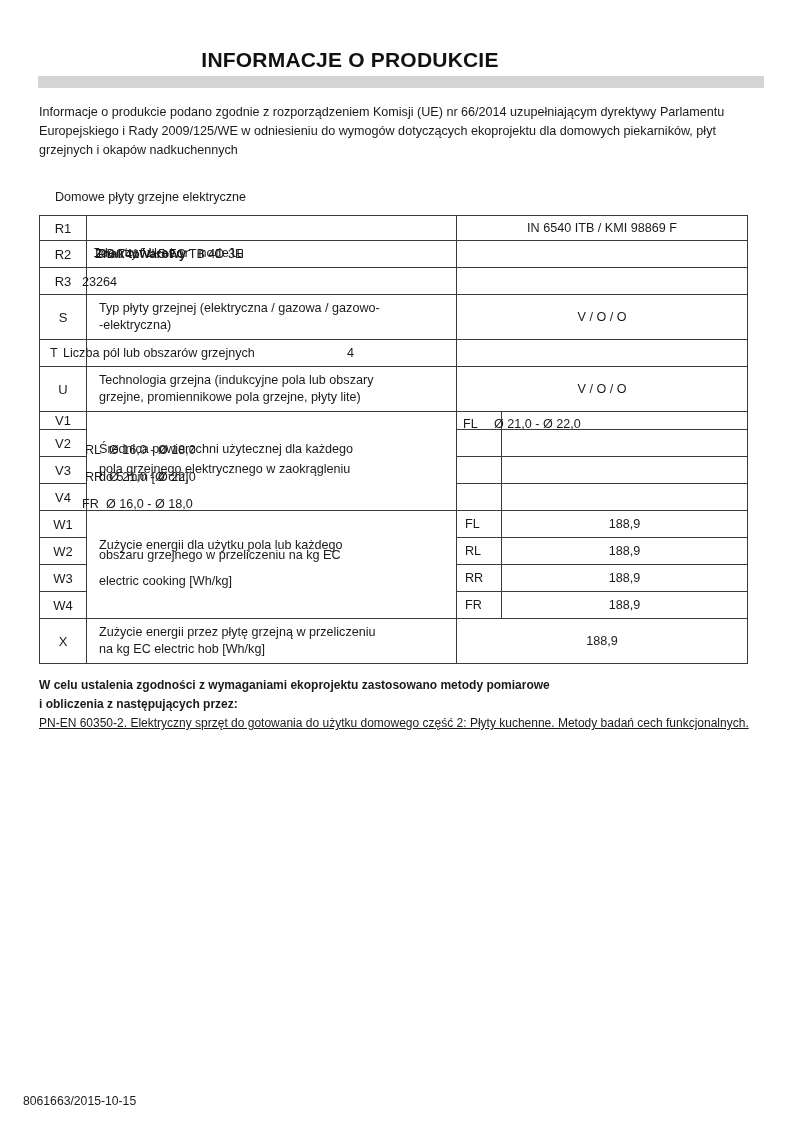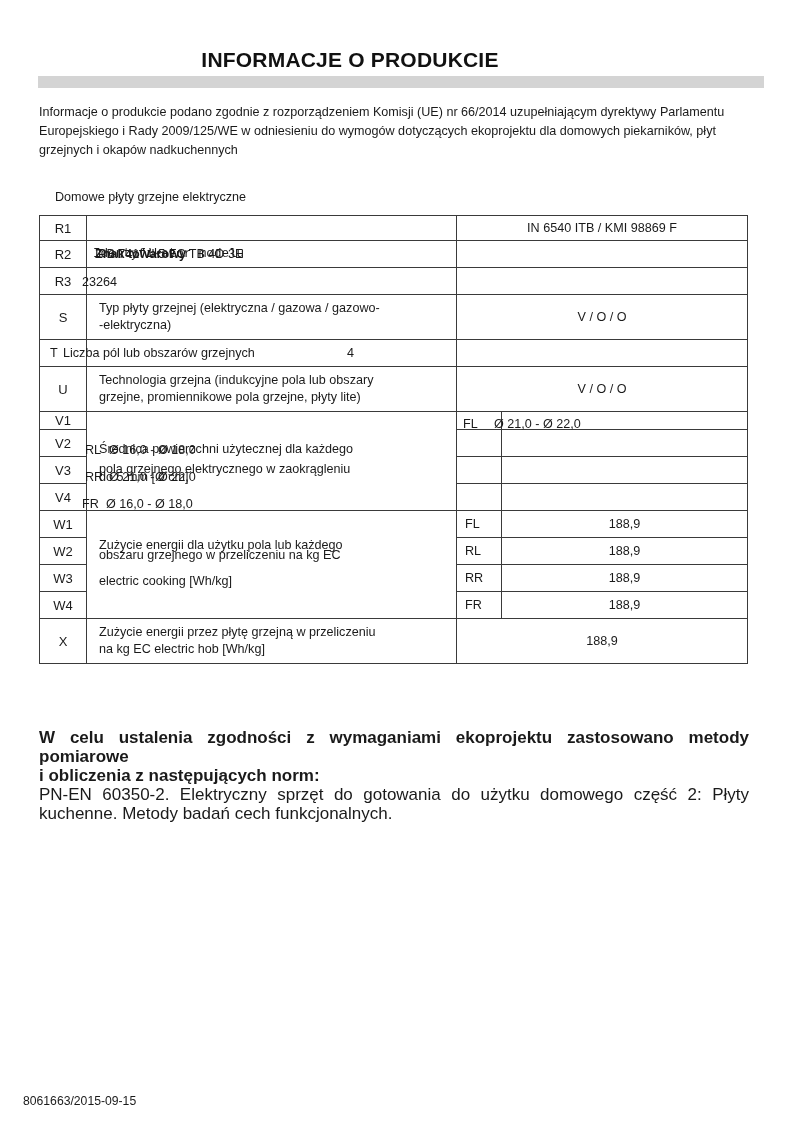--- a/index.html
+++ b/index.html
@@ -109,34 +109,35 @@
     line-height: 17px;
     font-size: 12.6px;
     color: #1a1a1a;
     pointer-events: none;
   }
 
   
   .norms {
     position: absolute;
     left: 39px;
-    top: 728px;
+    top: 676px;
     width: 710px;
-    font-size: 17px;
+    font-size: 12px;
     line-height: 19px;
   }
   .norms .lead {
     font-weight: bold;
     text-align: justify;
     text-align-last: left;
   }
   .norms .body-1 { margin-top: 1px; }
   .norms .body-2 {
     text-align: justify;
     text-align-last: left;
+    text-decoration: underline;
   }
 
   
   .footer {
     position: absolute;
     left: 23px;
     top: 1094px;
     font-size: 12.2px;
     color: #1a1a1a;
   }
@@ -331,19 +332,19 @@
         <td class="c-sub c-val" colspan="2">
           <div class="val-txt">188,9</div>
         </td>
       </tr>
 
     </tbody>
   </table>
 
   <div class="norms">
     <div class="lead">W celu ustalenia zgodności z wymaganiami ekoprojektu zastosowano metody pomiarowe</div>
-    <div class="lead">i obliczenia z następujących norm:</div>
+    <div class="lead">i obliczenia z następujących przez:</div>
     <div class="body-2">PN-EN 60350-2. Elektryczny sprzęt do gotowania do użytku domowego część 2: Płyty kuchenne. Metody badań cech funkcjonalnych.</div>
   </div>
 
-  <div class="footer">8061663/2015-09-15</div>
+  <div class="footer">8061663/2015-10-15</div>
 
 </div>
 
 </body></html>

